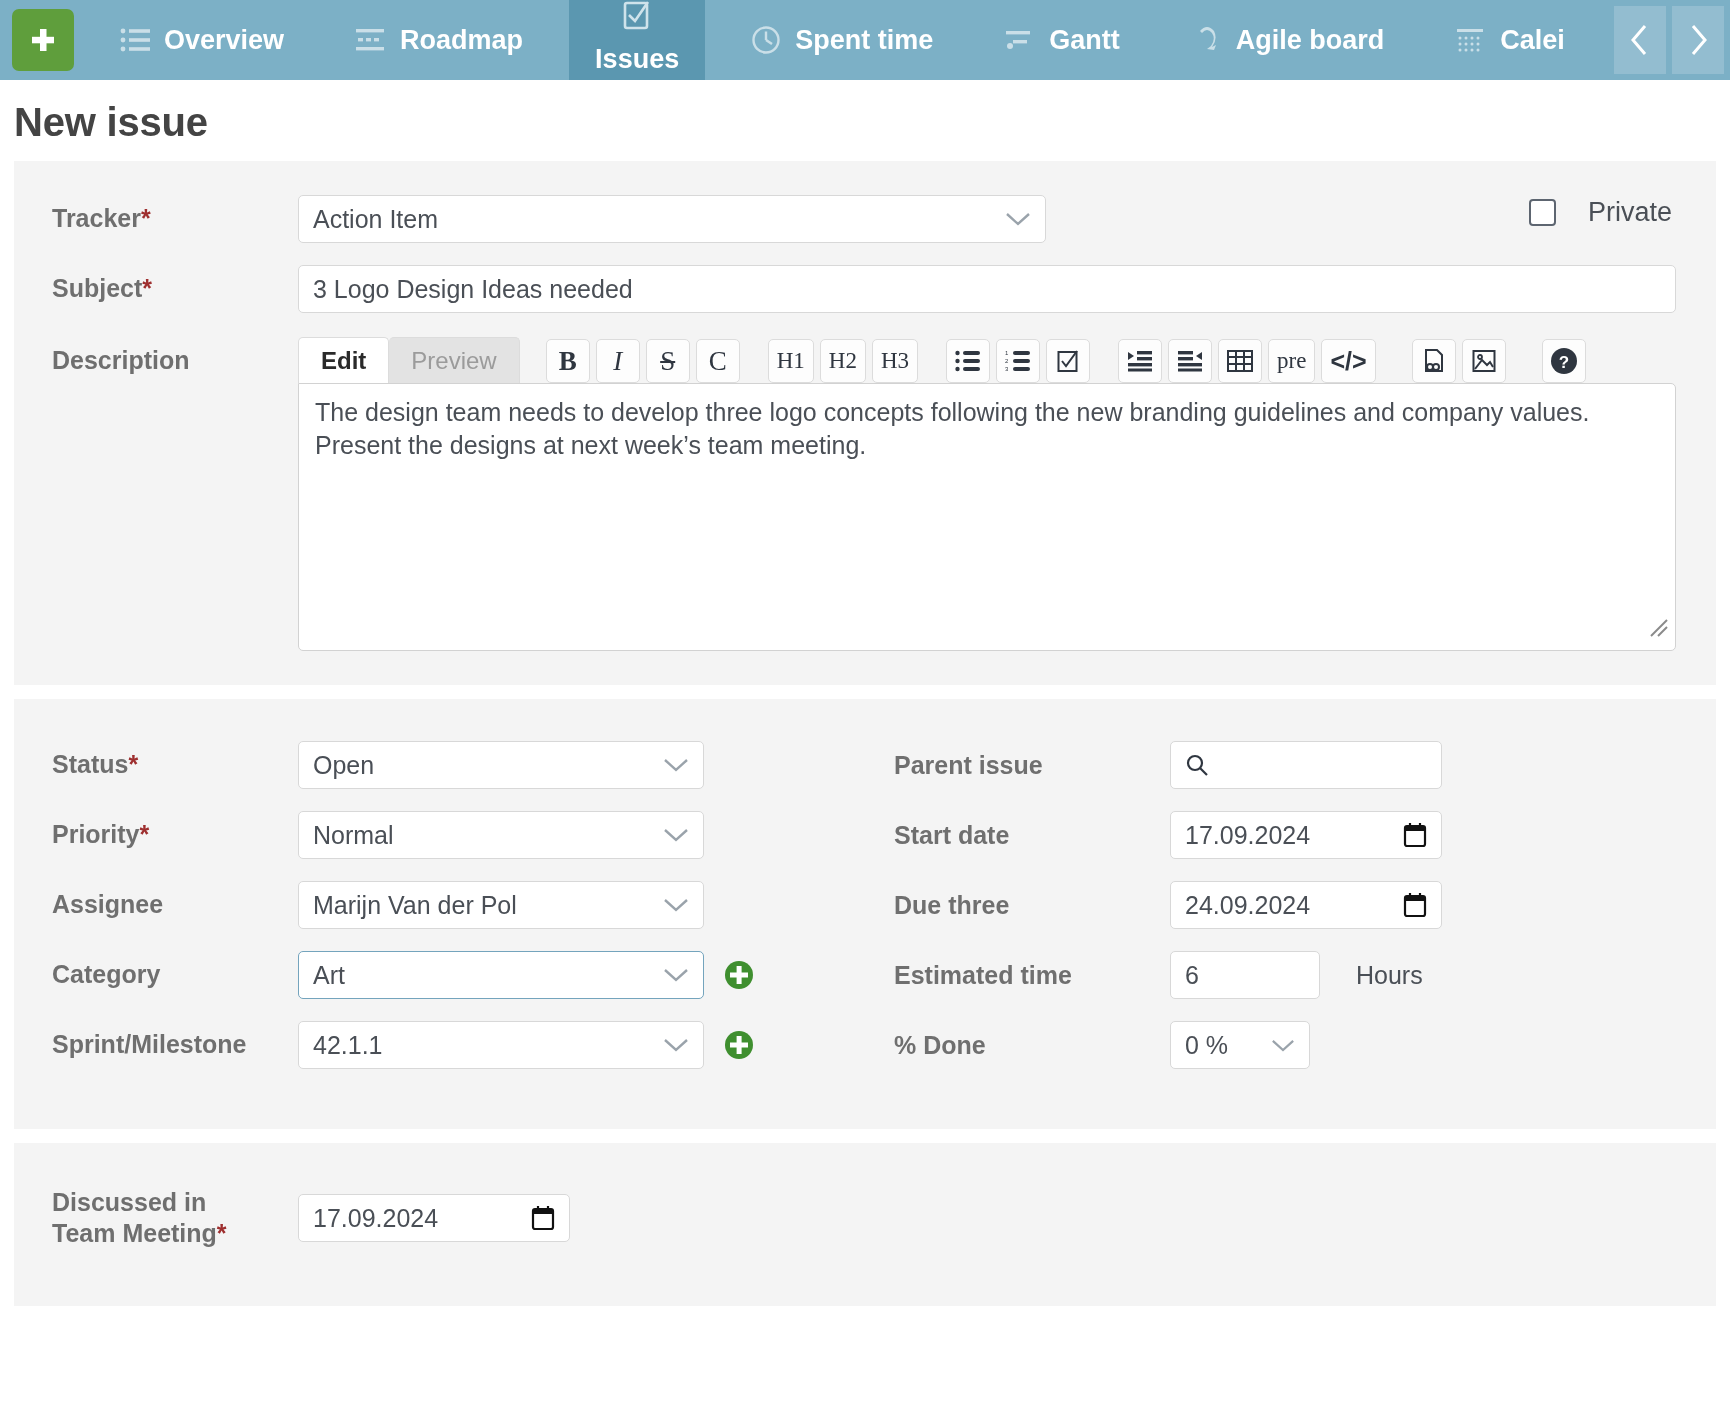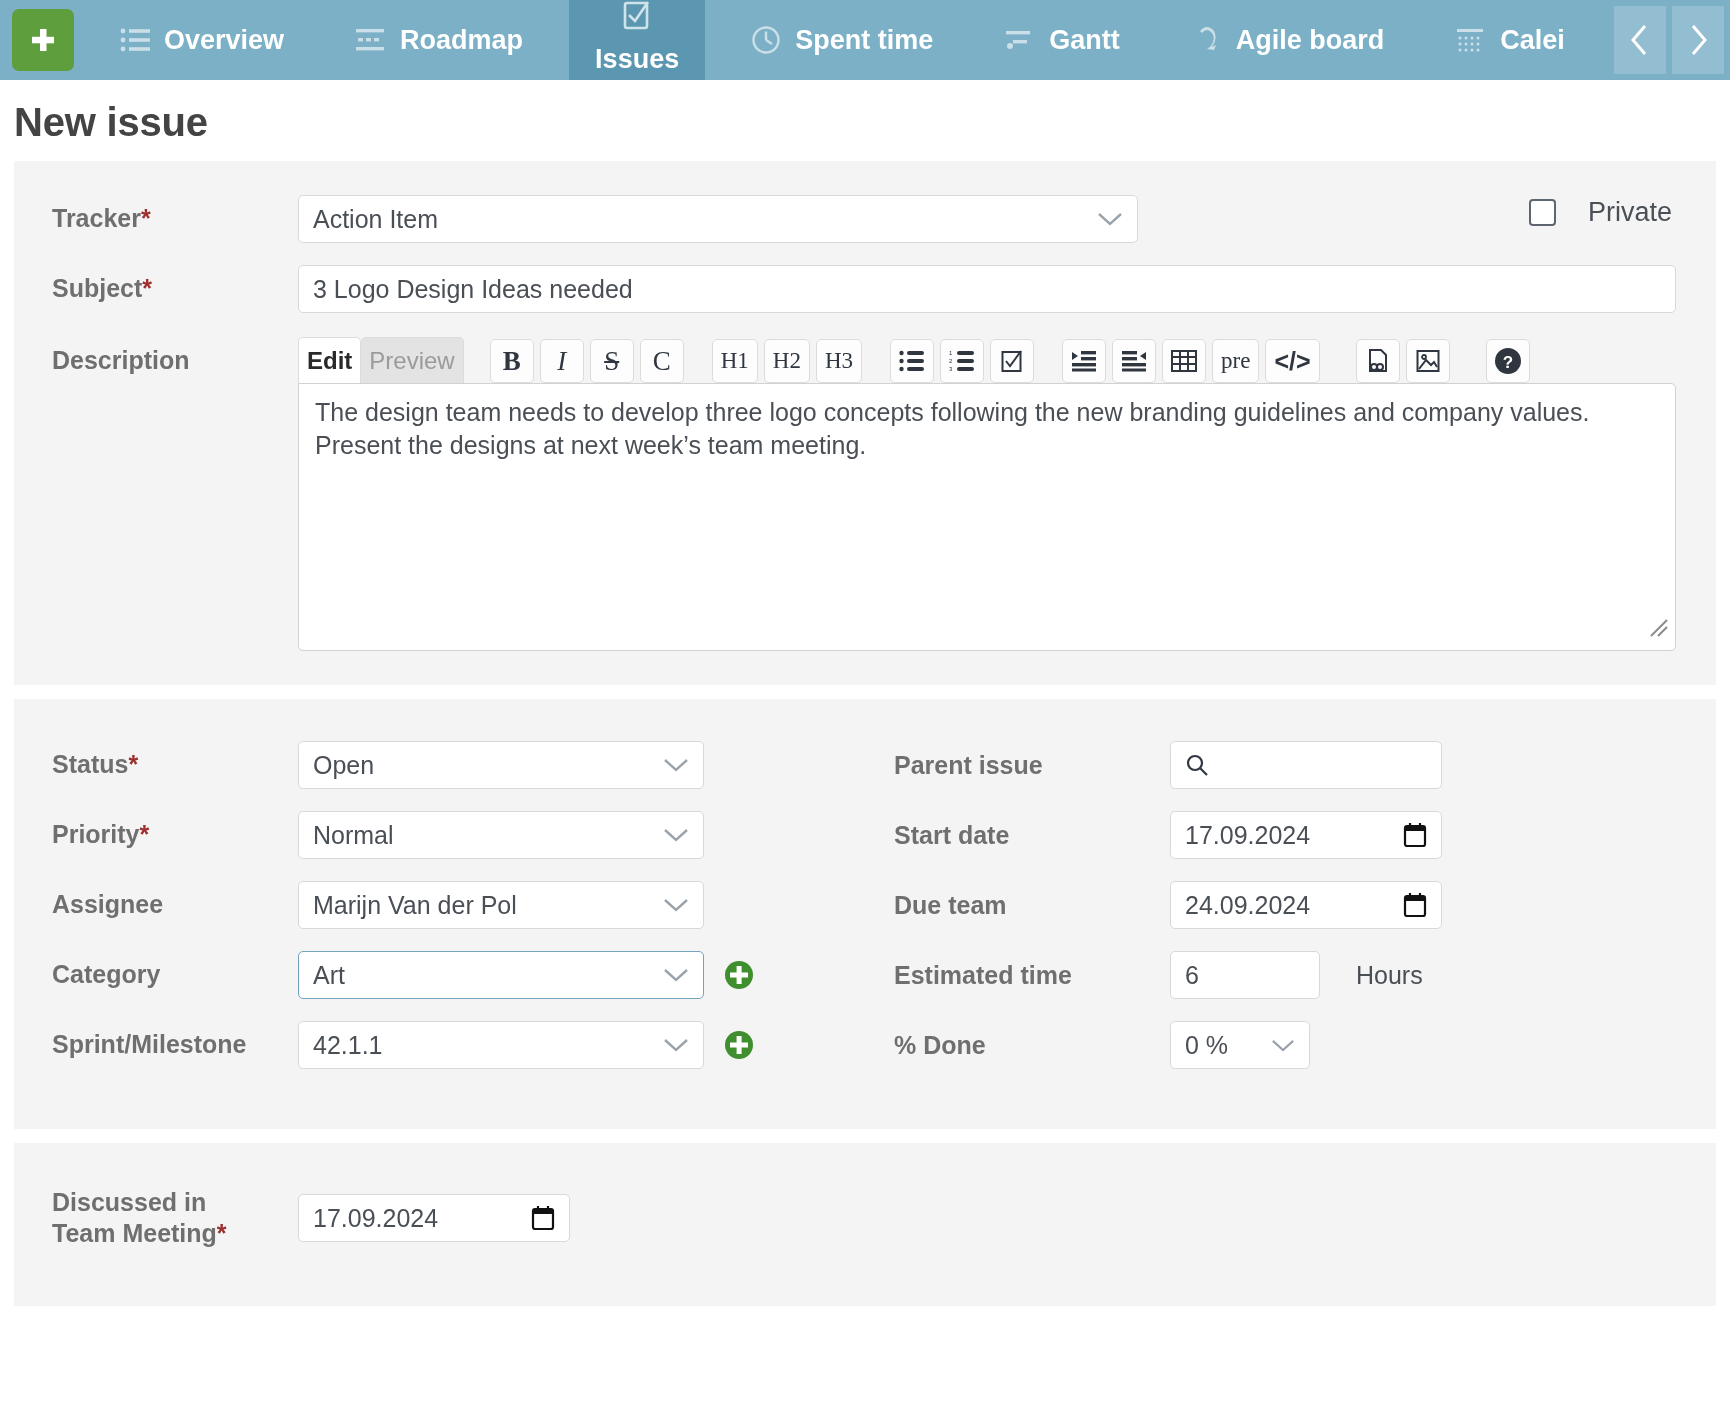--- a/index.html
+++ b/index.html
@@ -98,21 +98,21 @@
     height: 48px;
     display: flex;
     align-items: center;
     padding: 0 14px;
     position: relative;
   }
   .sel { justify-content: space-between; cursor: pointer; }
   .sel .chev { color:#9aa3ab; display:flex; }
   .sel.focused { border-color: #74a4bd; }
 
-  .sel-tracker { width: 840px; }
+  .sel-tracker { width: 748px; }
   .txt-subject { width: 1378px; }
   .sel-left { width: 406px; }
   .date-right { width: 272px; justify-content: space-between; }
   .num-est { width: 150px; }
   .sel-pct { width: 140px; }
   .search-parent { width: 272px; }
 
   .plus-circle {
     margin-left: 20px;
     width: 30px; height: 30px;
@@ -163,21 +163,21 @@
     color: #2f3640;
     font-family: "Liberation Serif", serif;
     font-size: 27px;
     cursor: pointer;
     padding: 0 8px;
   }
   .tbtn.head { font-size: 23px; }
   .tbtn.pre { font-size: 23px; }
   .tabbtn {
     height: 46px;
-    padding: 0 8px;
+    padding: 0 22px;
     display:flex; align-items:center;
     font-size: 24px;
     font-family: "Liberation Sans", sans-serif;
     font-weight: bold;
     border: 1px solid #dcdcdc;
     border-bottom: none;
     border-radius: 5px 5px 0 0;
     cursor: pointer;
   }
   .tabbtn.on { background:#fff; color:#2a2a2a; }
@@ -603,21 +603,21 @@
               <rect x="2" y="4" width="20" height="20" rx="2" fill="none" stroke="#111" stroke-width="2.2"></rect>
               <rect x="2" y="4" width="20" height="5" fill="#111"></rect>
               <line x1="7" y1="1" x2="7" y2="5" stroke="#111" stroke-width="2.2"></line>
               <line x1="17" y1="1" x2="17" y2="5" stroke="#111" stroke-width="2.2"></line>
             </svg>
           </span>
         </div>
       </div>
 
       <div class="frow">
-        <div class="rlabel">Due team</div>
+        <div class="rlabel">Due three</div>
         <div class="dateinput date-right">
           <span>24.09.2024</span>
           <span style="display:flex;">
             <svg width="24" height="26" viewBox="0 0 24 26">
               <rect x="2" y="4" width="20" height="20" rx="2" fill="none" stroke="#111" stroke-width="2.2"></rect>
               <rect x="2" y="4" width="20" height="5" fill="#111"></rect>
               <line x1="7" y1="1" x2="7" y2="5" stroke="#111" stroke-width="2.2"></line>
               <line x1="17" y1="1" x2="17" y2="5" stroke="#111" stroke-width="2.2"></line>
             </svg>
           </span>

